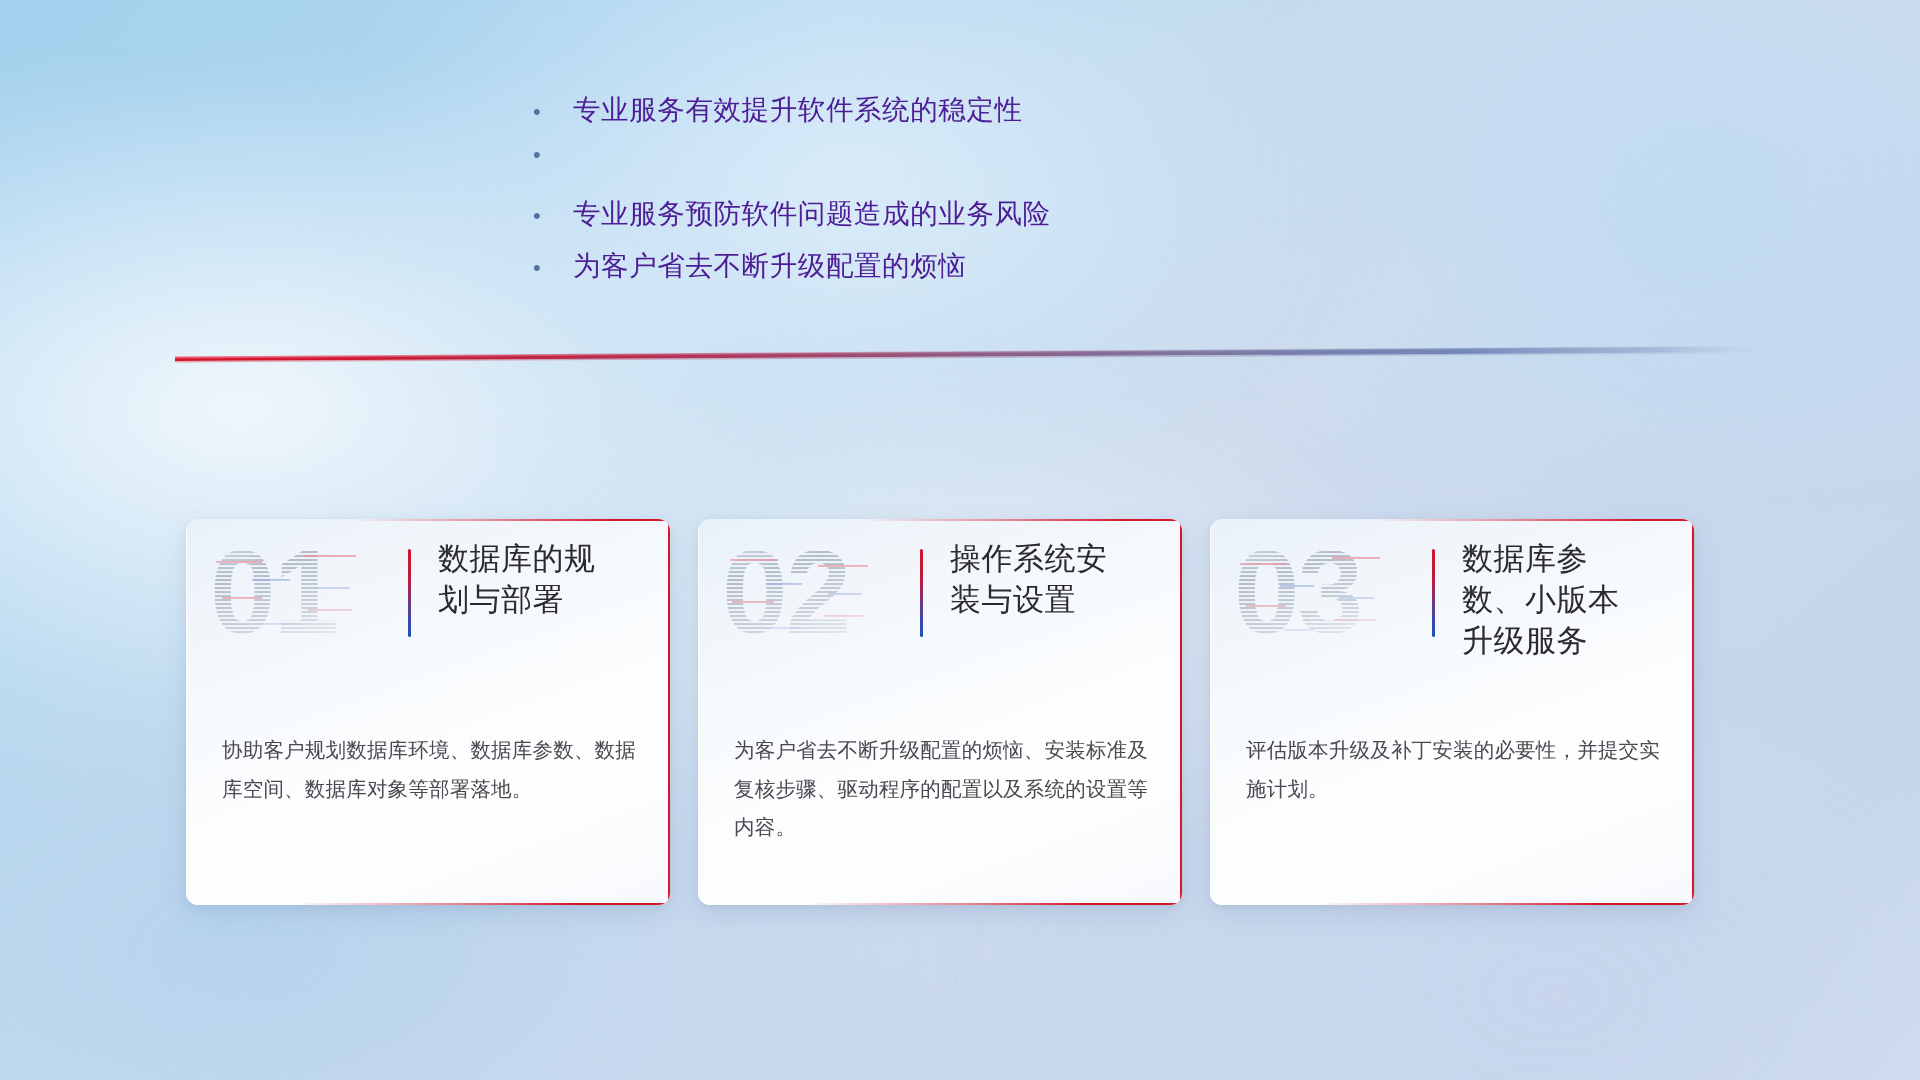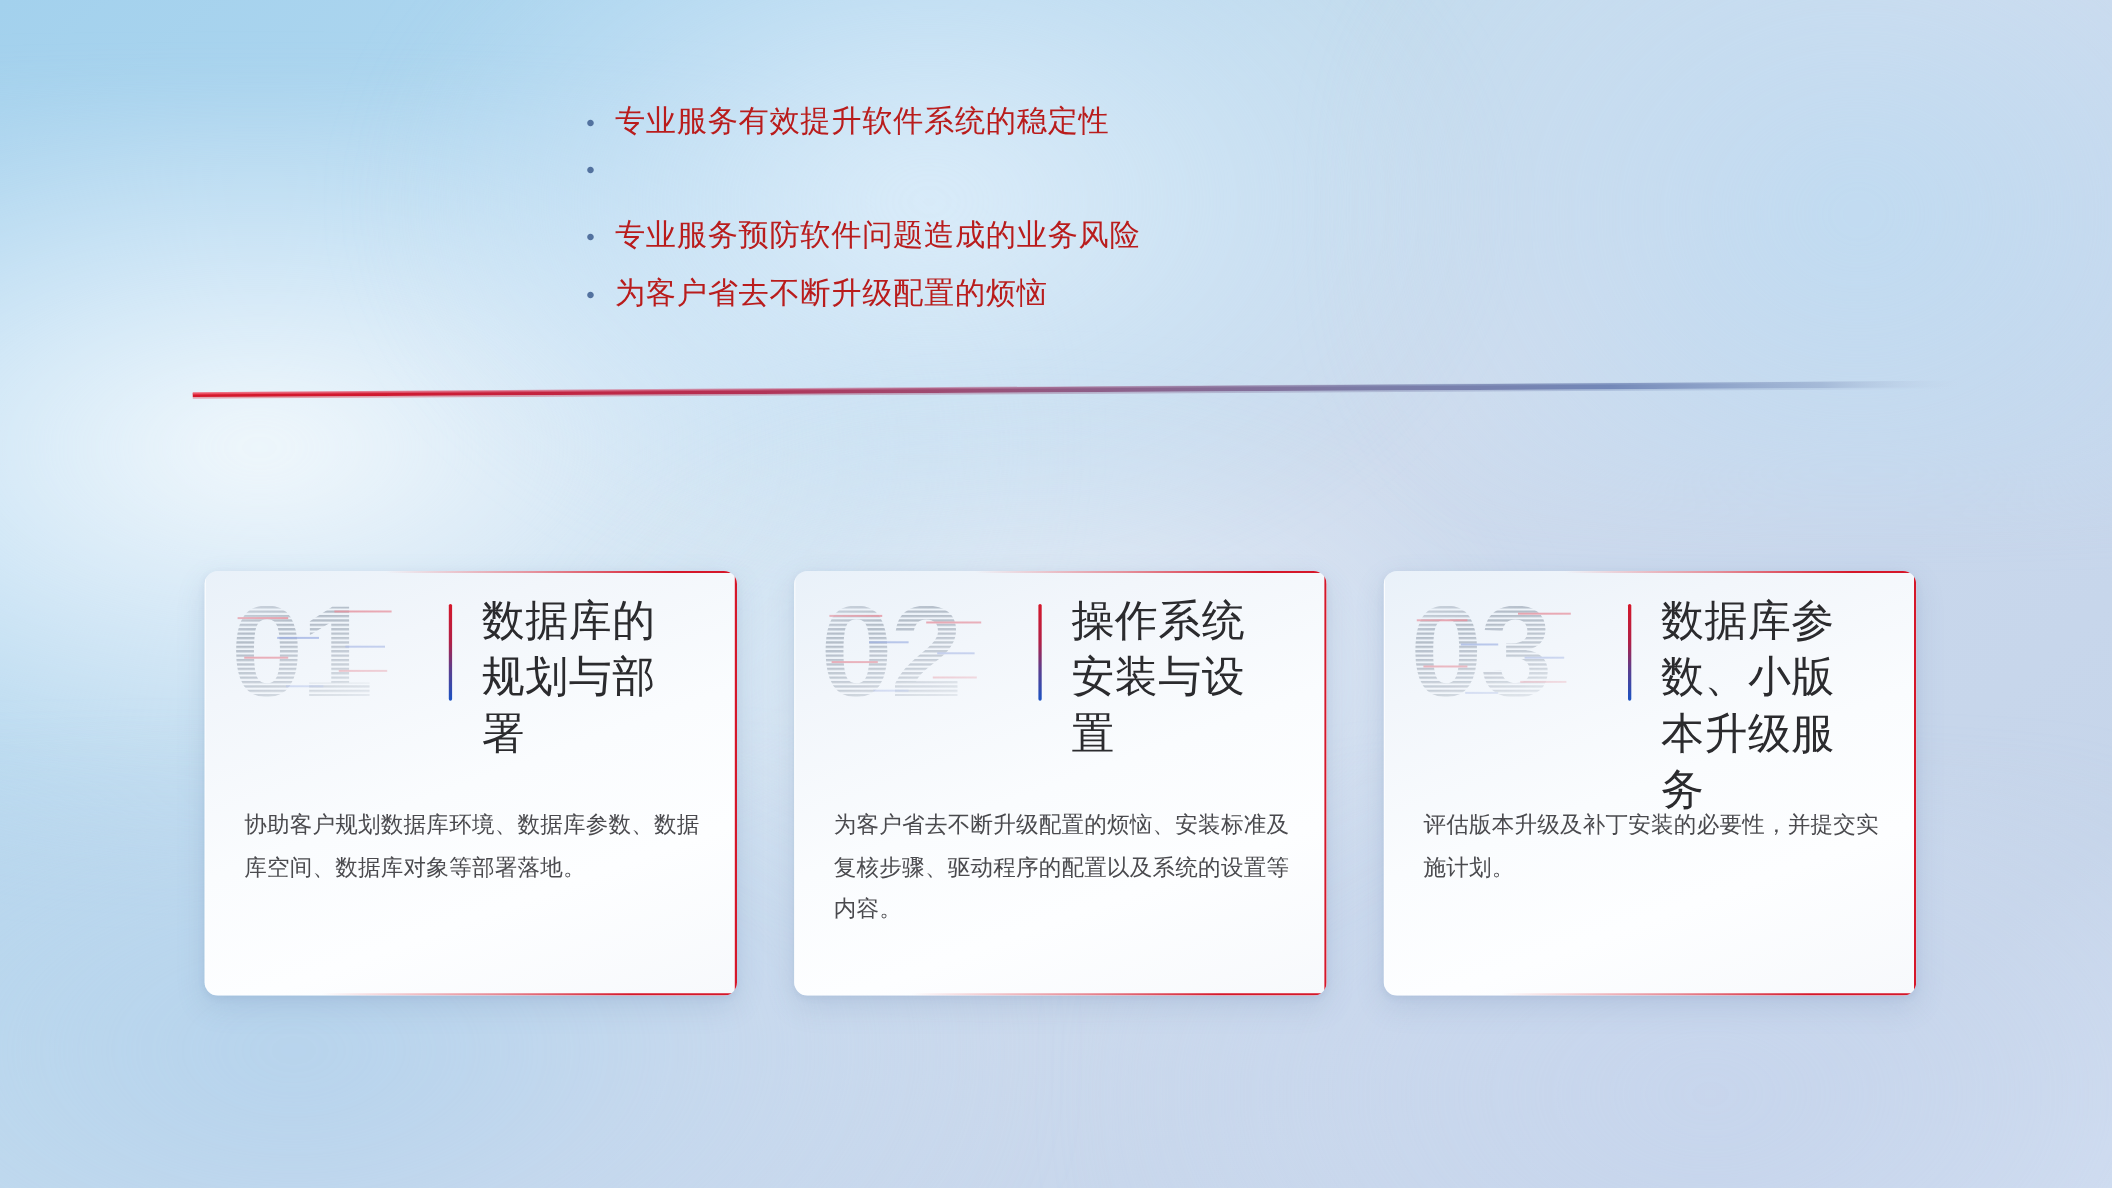--- a/index.html
+++ b/index.html
@@ -51,30 +51,30 @@
   .stage { position:absolute; inset:0; z-index:2; }
 
   
   .bullets { position:absolute; left:533px; top:92px; }
   .bullet-row { display:flex; align-items:baseline; height:52px; }
   .bullet-dot {
     width:26px; flex:0 0 26px; color:#53729f;
     font-size:22px; line-height:1; text-align:left;
   }
   .bullet-text {
-    font-size:27.5px; color:#b91c1c; letter-spacing:.6px;
-    font-weight:400; white-space:nowrap;
+    font-size:27.5px; color:#4c1d95; letter-spacing:.6px;
+    font-weight:400; white-space:nowrap;margin-left:14px;
   }
 
   
   .divider { position:absolute; left:175px; top:340px; width:1610px; height:26px; }
   .divider svg { display:block; width:100%; height:100%; }
 
   
-  .cards { position:absolute; left:186px; top:519px; display:flex; gap:52px; }
+  .cards { position:absolute; left:186px; top:519px; display:flex; gap:28px; }
   .card {
     position:relative; width:484px; height:386px; border-radius:12px;
     background:linear-gradient(160deg,#e9f1f9 0%,#f2f6fb 22%,#fafcfe 50%,#fdfeff 72%,#f7f9fc 100%);
     box-shadow:0 10px 26px rgba(86,120,160,.16), 0 2px 6px rgba(86,120,160,.10);
     overflow:hidden;
   }
   .edge-top {
     position:absolute; left:0; right:0; top:0; height:2px; border-top-right-radius:12px;
     background:linear-gradient(90deg, rgba(213,23,42,0) 0%, rgba(213,23,42,0) 34%, rgba(213,23,42,.45) 62%, #d5172a 88%, #d5172a 100%);
   }
@@ -97,21 +97,21 @@
   }
   .card-num svg { display:block; width:100%; height:100%; }
 
   .card-bar {
     position:absolute; left:222px; top:30px; width:3px; height:88px;
     background:linear-gradient(180deg,#d5172a 0%,#b02048 40%,#5a3e8e 68%,#1a52c4 100%);
     border-radius:2px;
   }
   .card-title {
     position:absolute; left:252px; top:20px; right:44px;
-    font-size:39px; line-height:1.32; color:#2b2b2e; font-weight:400;
+    font-size:31px; line-height:1.32; color:#2b2b2e; font-weight:400;
     letter-spacing:.5px;
   }
   .card-body {
     position:absolute; left:36px; right:30px; top:180px;
     font-size:20.5px; line-height:1.88; color:#4a4a4e; font-weight:400;
     letter-spacing:.2px;
     margin-top:32px;
   }
 </style>
 </head>

